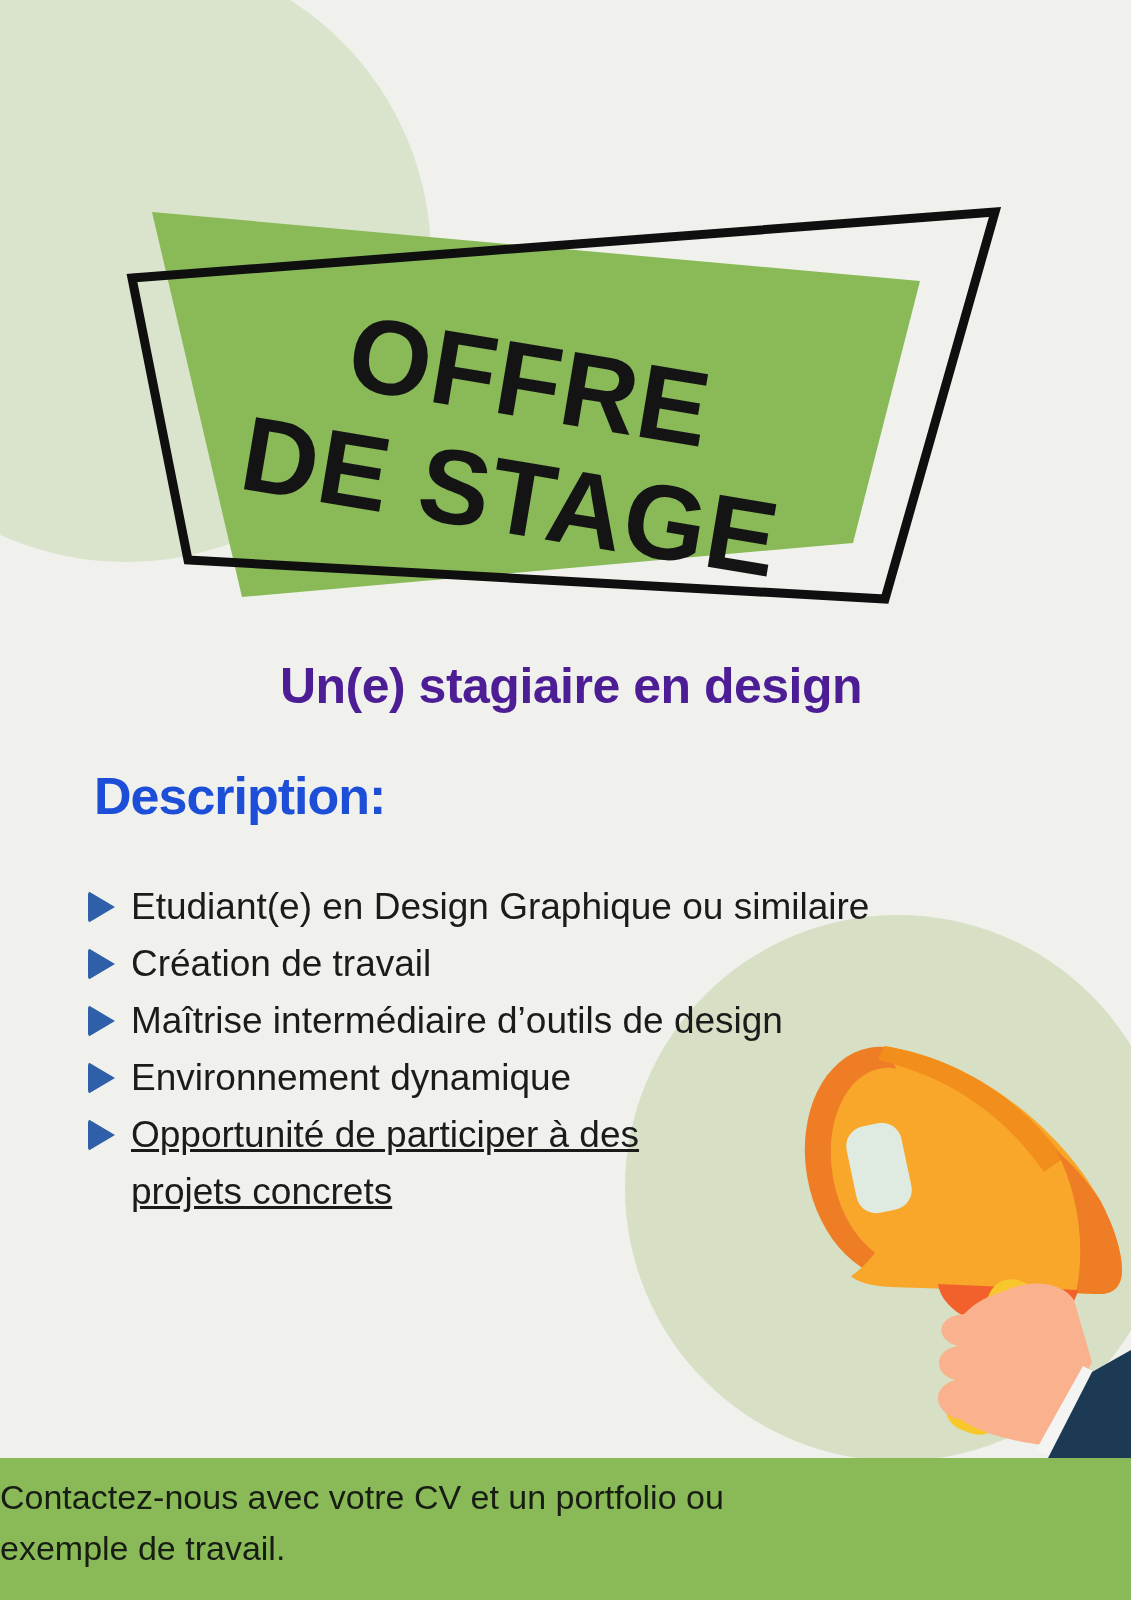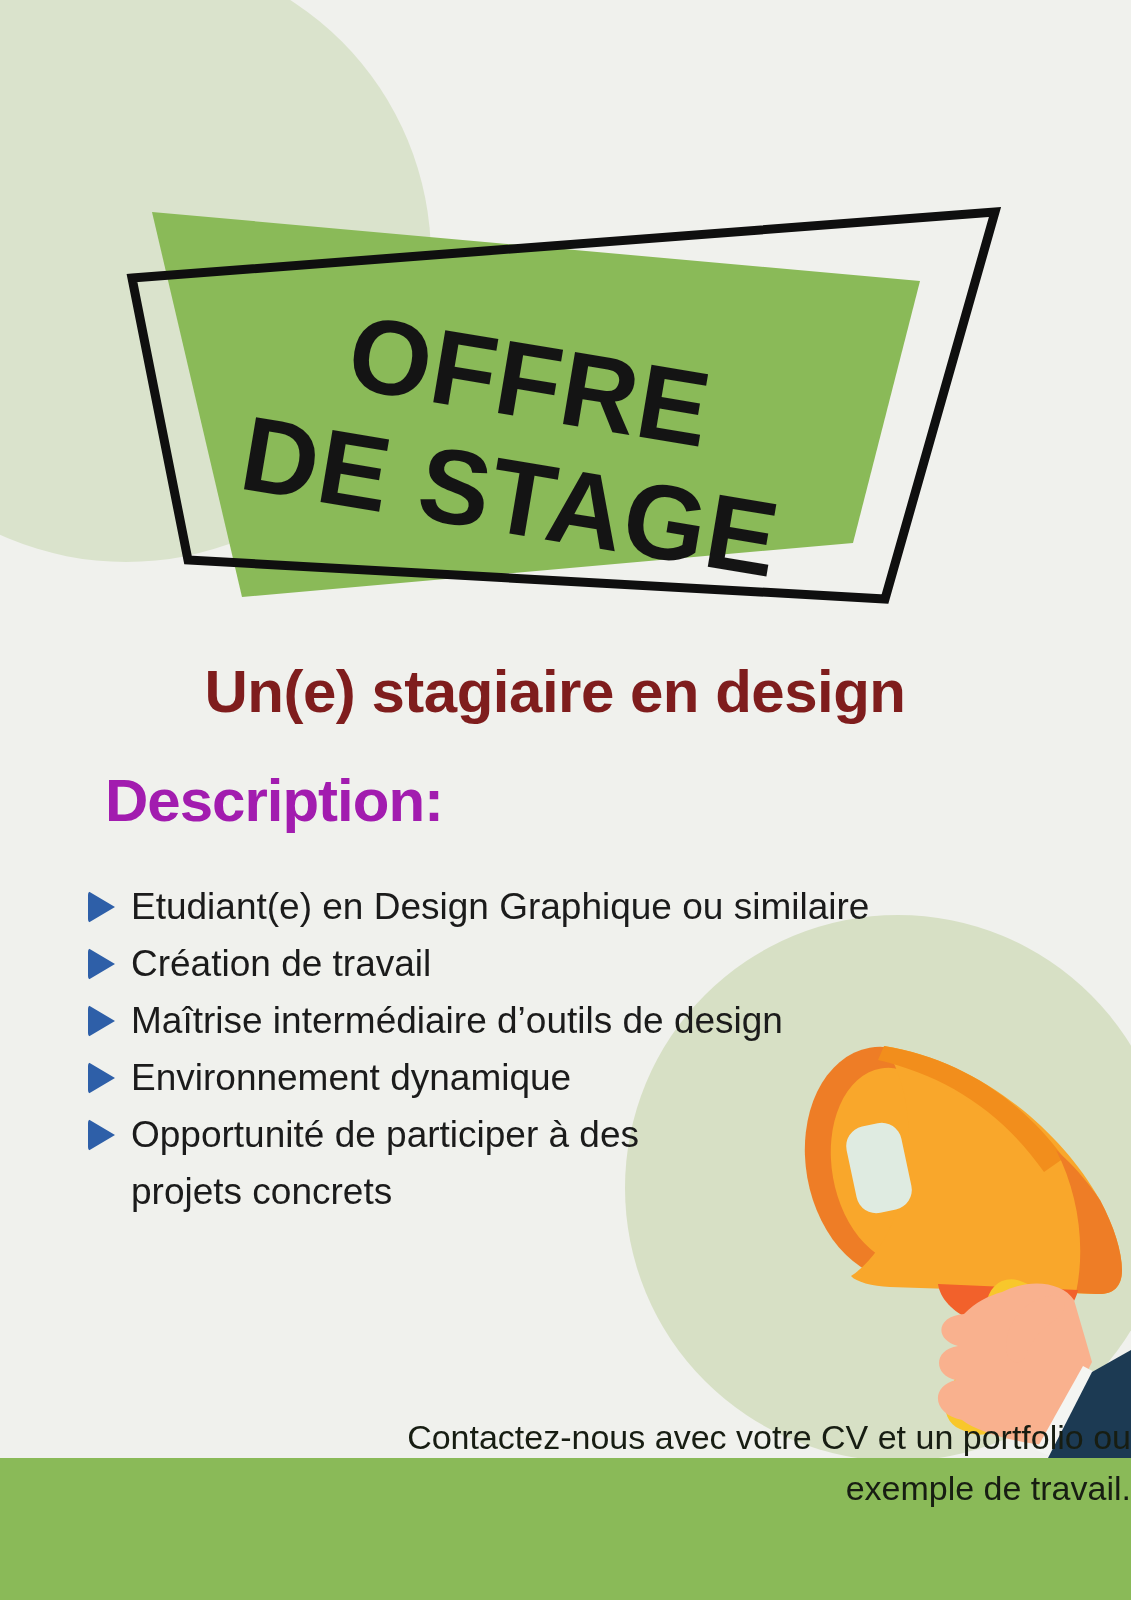--- a/index.html
+++ b/index.html
@@ -22,60 +22,60 @@
   #title-text{
     left:140px;top:322px;width:760px;
     text-align:center;
     font-size:106px;line-height:1.1;font-weight:bold;
     letter-spacing:1px;color:#141414;
     transform:rotate(9.5deg);
     white-space:pre-line;
   }
 
   #subtitle{
-    left:0;top:657px;width:1110px;
+    left:16px;top:657px;width:1110px;
     text-align:center;
-    font-size:60px;font-weight:bold;letter-spacing:-0.5px;
-    color:#7f1d1d;
+    font-size:50px;font-weight:bold;letter-spacing:-0.5px;
+    color:#4c1d95;
   }
 
   #description-heading{
-    left:105px;top:766px;
-    font-size:60px;font-weight:bold;letter-spacing:-1px;
-    color:#a21caf;
+    left:94px;top:766px;
+    font-size:52px;font-weight:bold;letter-spacing:-1px;
+    color:#1d4ed8;
   }
 
   #bullet-list{
     left:72px;top:862px;width:920px;
     list-style:none;margin:16px;padding:0;
   }
   #bullet-list li{
     display:flex;align-items:flex-start;
     font-size:37px;line-height:57px;
     color:#1B1B1B;
   }
   .bullet-marker{
     flex:0 0 auto;
     width:0;height:0;
     border-left:27px solid #2E5FA8;
     border-top:16px solid transparent;
     border-bottom:16px solid transparent;
     margin:13px 16px 0 0;
     border-radius:4px;
   }
-  .wrap2{white-space:pre-line;}
+  .wrap2{white-space:pre-line;text-decoration:underline;}
 
   
   #footer-bar{
     left:0;top:1458px;width:1131px;height:142px;
     background:#8ABA58;
   }
   #footer-text{
-    left:0;top:1412px;width:1131px;
-    text-align:right;
+    left:0;top:1472px;width:1131px;
+    text-align:left;
     font-size:34px;line-height:51px;
     color:#171D12;
     white-space:pre-line;
   }
 </style>
 </head>
 <body>
 
 <div id="poster">
 

